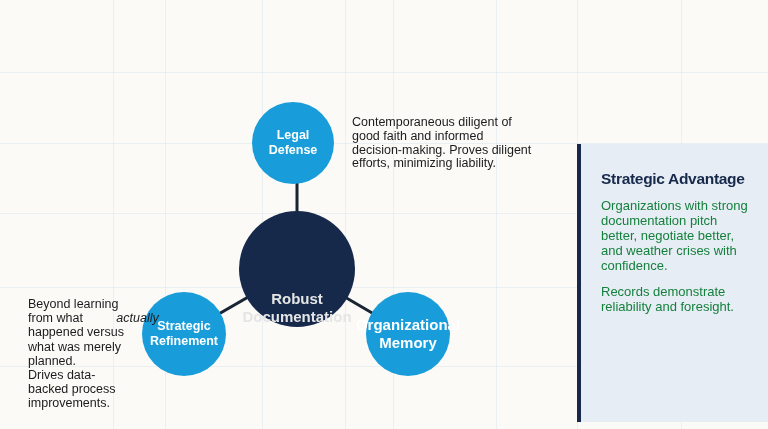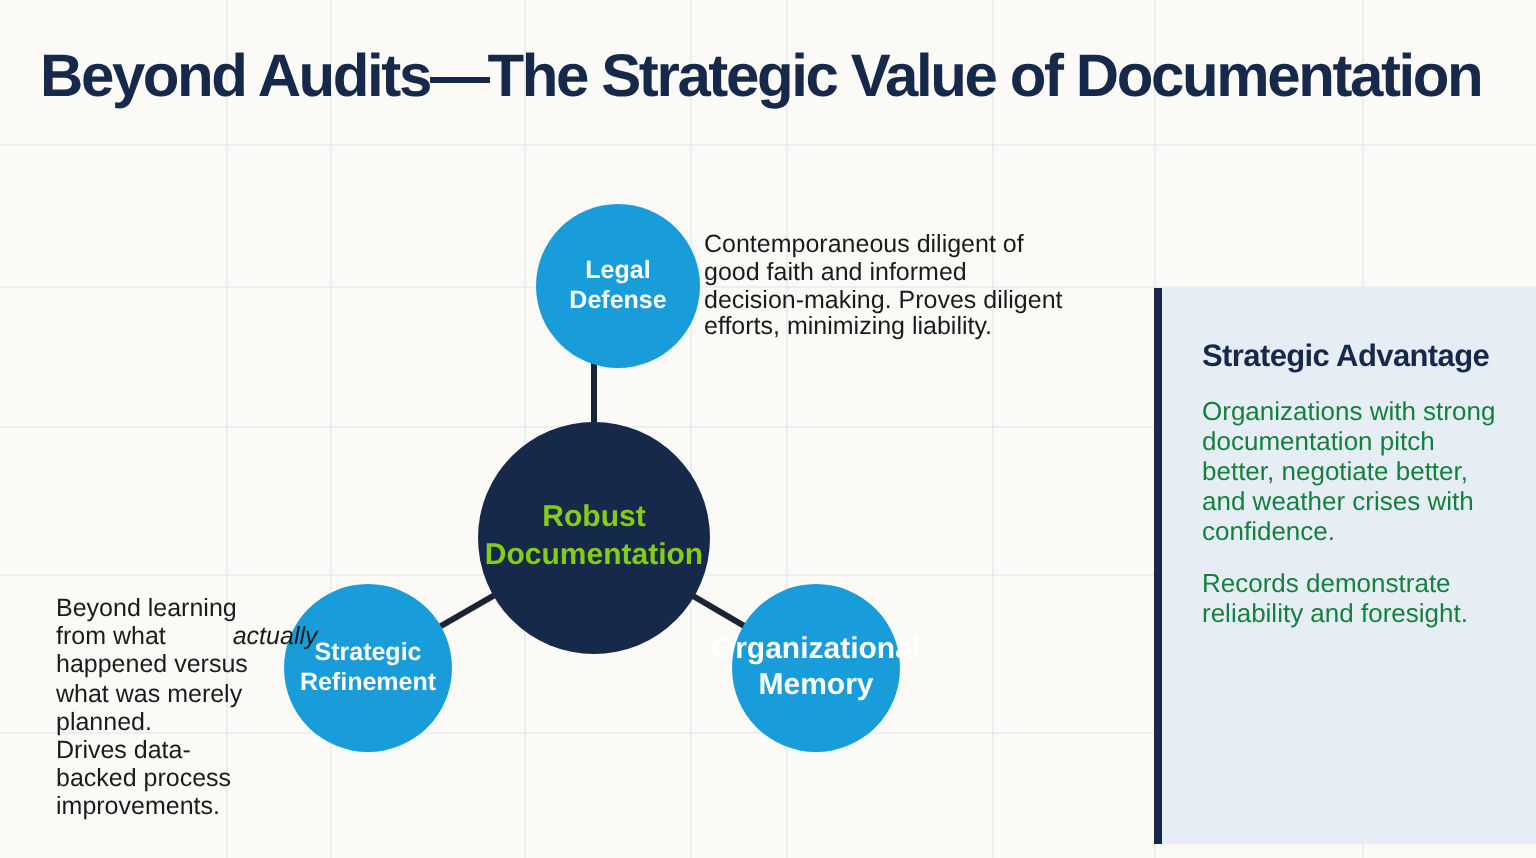--- a/index.html
+++ b/index.html
@@ -37,22 +37,22 @@
   }
 
   .connectors{position:absolute;inset:0;width:768px;height:429px;}
 
   .node{
     position:absolute;border-radius:50%;
     display:flex;flex-direction:column;align-items:center;justify-content:center;
     text-align:center;font-weight:700;line-height:1.18;
   }
   .node.satellite{background:var(--accent-blue);color:#ffffff;}
-  .node.hub{background:var(--navy);color:#84cc16;}
-  .node-legal{left:268px;top:102px;width:82px;height:82px;font-size:12.5px;}
+  .node.hub{background:var(--navy);color:#e5e5e5;justify-content:flex-end;}
+  .node-legal{left:252px;top:102px;width:82px;height:82px;font-size:12.5px;}
   .node-hub{left:239px;top:211px;width:116px;height:116px;font-size:15px;line-height:1.25;}
   .node-strategic{left:142px;top:292px;width:84px;height:84px;font-size:12.5px;}
   .node-org{left:366px;top:292px;width:84px;height:84px;font-size:15px;}
 
   .desc{position:absolute;font-size:12.5px;color:var(--text-dark);}
   .desc > div, .desc .line{white-space:nowrap;line-height:13.8px;}
   .desc-legal{left:352px;top:116px;}
   .desc-strategic{left:28px;top:297px;}
   .desc-strategic > div, .desc-strategic .line{line-height:14.2px;}
   .desc-org{left:463px;top:297px;}
@@ -84,21 +84,20 @@
   <div class="grid-line v" style="left:393px;"></div>
   <div class="grid-line v" style="left:496px;"></div>
   <div class="grid-line v" style="left:577px;"></div>
   <div class="grid-line v" style="left:681px;"></div>
   <div class="grid-line h" style="top:72px;"></div>
   <div class="grid-line h" style="top:143px;"></div>
   <div class="grid-line h" style="top:213px;"></div>
   <div class="grid-line h" style="top:287px;"></div>
   <div class="grid-line h" style="top:366px;"></div>
 
-  <h1 class="title">Beyond Audits—The Strategic Value of Documentation</h1>
 
   <svg class="connectors" viewBox="0 0 768 429" aria-hidden="true">
     <line x1="297" y1="143" x2="297" y2="269" stroke="#1a2433" stroke-width="3"></line>
     <line x1="297" y1="269" x2="184" y2="334" stroke="#1a2433" stroke-width="3"></line>
     <line x1="297" y1="269" x2="408" y2="334" stroke="#1a2433" stroke-width="3"></line>
   </svg>
 
   <div class="node satellite node-legal">
     <span>Legal</span>
     <span>Defense</span>

